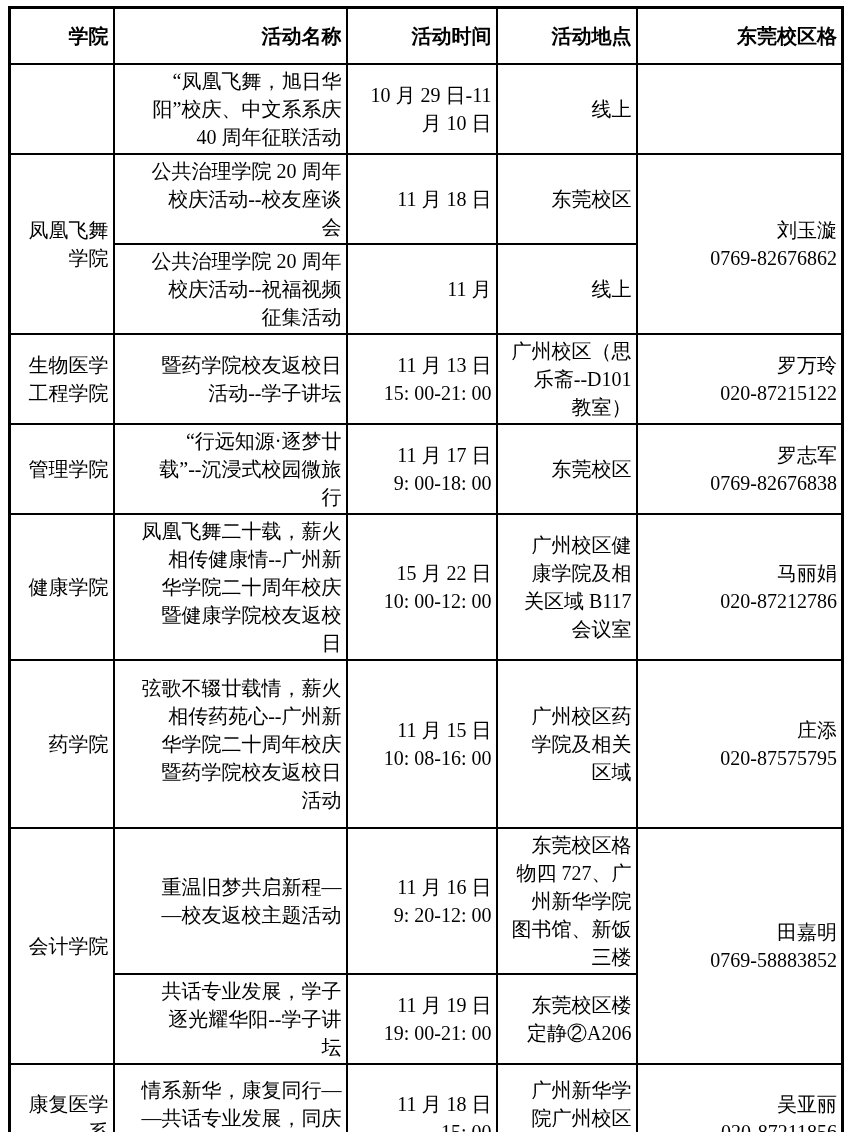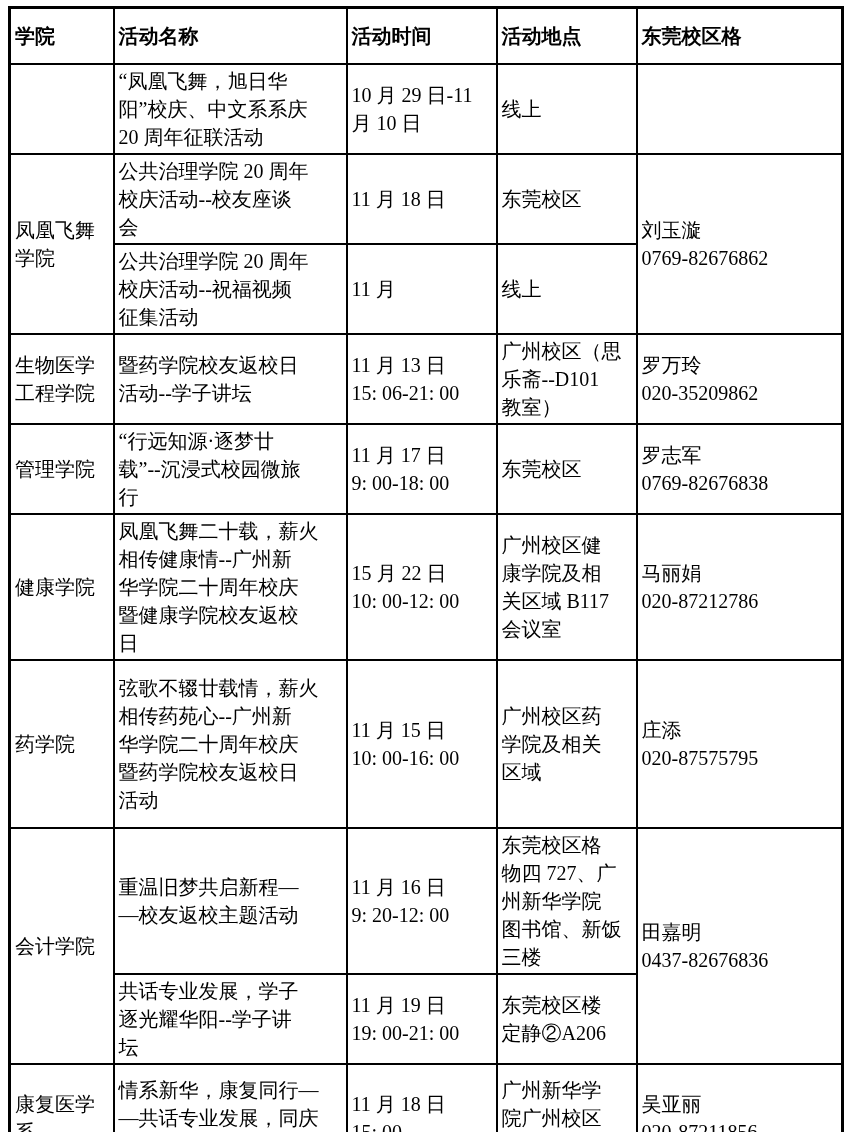--- a/index.html
+++ b/index.html
@@ -19,21 +19,21 @@
     margin: 6px 8px;
     border: 3px solid #000000;
   }
   col.c-college  { width: 104px; }
   col.c-name     { width: 233px; }
   col.c-time     { width: 150px; }
   col.c-location { width: 140px; }
   col.c-contact  { width: 206px; }
   th, td {
     border: 2px solid #000000;
-    text-align: left;
+    text-align: right;
     vertical-align: middle;
     padding: 2px 4px;
     font-size: 20px;
     line-height: 28px;
     white-space: pre-line;
     word-break: break-all;
   }
   thead th {
     font-family: "Liberation Sans", "DejaVu Sans", sans-serif;
     font-weight: bold;
@@ -59,21 +59,21 @@
       <th>活动时间</th>
       <th>活动地点</th>
       <th>东莞校区格</th>
     </tr>
   </thead>
   <tbody>
     <tr style="height:83px">
       <td></td>
       <td>“凤凰飞舞，旭日华
 阳”校庆、中文系系庆
-20 周年征联活动</td>
+40 周年征联活动</td>
       <td>10 月 29 日-11
 月 10 日</td>
       <td>线上</td>
       <td></td>
     </tr>
     <tr style="height:82px">
       <td rowspan="2">凤凰飞舞
 学院</td>
       <td>公共治理学院 20 周年
 校庆活动--校友座谈
@@ -89,26 +89,26 @@
 征集活动</td>
       <td>11 月</td>
       <td>线上</td>
     </tr>
     <tr style="height:88px">
       <td>生物医学
 工程学院</td>
       <td>暨药学院校友返校日
 活动--学子讲坛</td>
       <td>11 月 13 日
-15: 06-21: 00</td>
+15: 00-21: 00</td>
       <td>广州校区（思
 乐斋--D101
 教室）</td>
       <td>罗万玲
-020-35209862</td>
+020-87215122</td>
     </tr>
     <tr style="height:80px">
       <td>管理学院</td>
       <td>“行远知源·逐梦廿
 载”--沉浸式校园微旅
 行</td>
       <td>11 月 17 日
 9: 00-18: 00</td>
       <td>东莞校区</td>
       <td>罗志军
@@ -131,40 +131,40 @@
 020-87212786</td>
     </tr>
     <tr style="height:168px">
       <td>药学院</td>
       <td>弦歌不辍廿载情，薪火
 相传药苑心--广州新
 华学院二十周年校庆
 暨药学院校友返校日
 活动</td>
       <td>11 月 15 日
-10: 00-16: 00</td>
+10: 08-16: 00</td>
       <td>广州校区药
 学院及相关
 区域</td>
       <td>庄添
 020-87575795</td>
     </tr>
     <tr style="height:144px">
       <td rowspan="2">会计学院</td>
       <td>重温旧梦共启新程—
 —校友返校主题活动</td>
       <td>11 月 16 日
 9: 20-12: 00</td>
       <td>东莞校区格
 物四 727、广
 州新华学院
 图书馆、新饭
 三楼</td>
       <td rowspan="2">田嘉明
-0437-82676836</td>
+0769-58883852</td>
     </tr>
     <tr style="height:81px">
       <td>共话专业发展，学子
 逐光耀华阳--学子讲
 坛</td>
       <td>11 月 19 日
 19: 00-21: 00</td>
       <td>东莞校区楼
 定静②A206</td>
     </tr>

